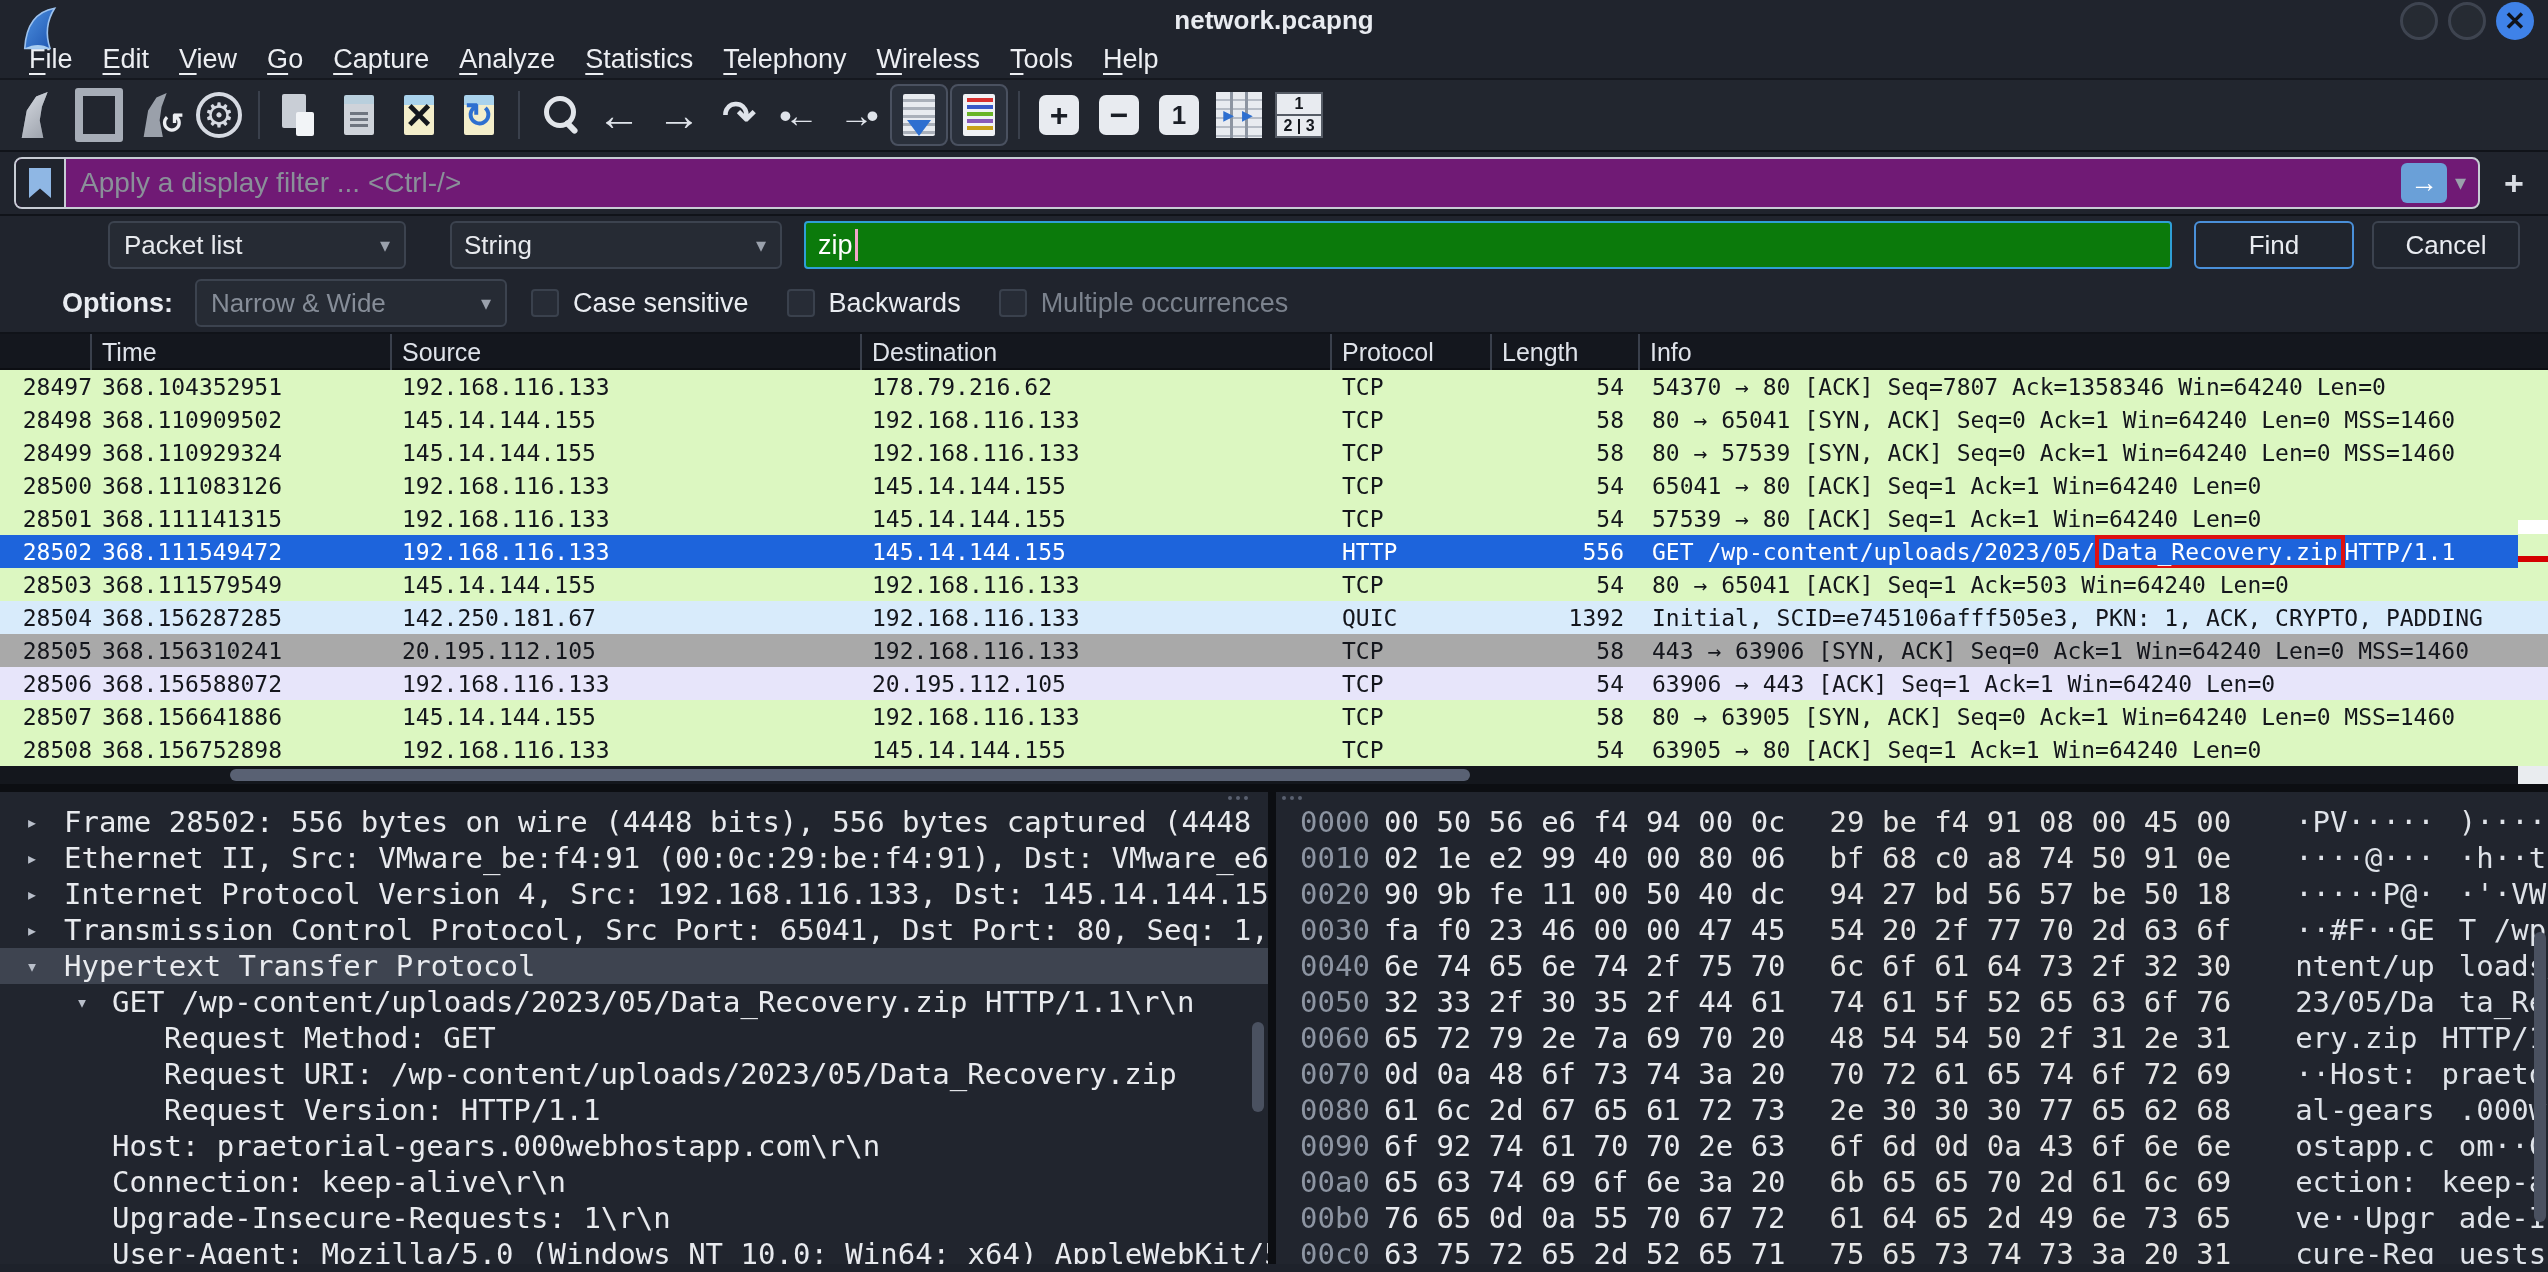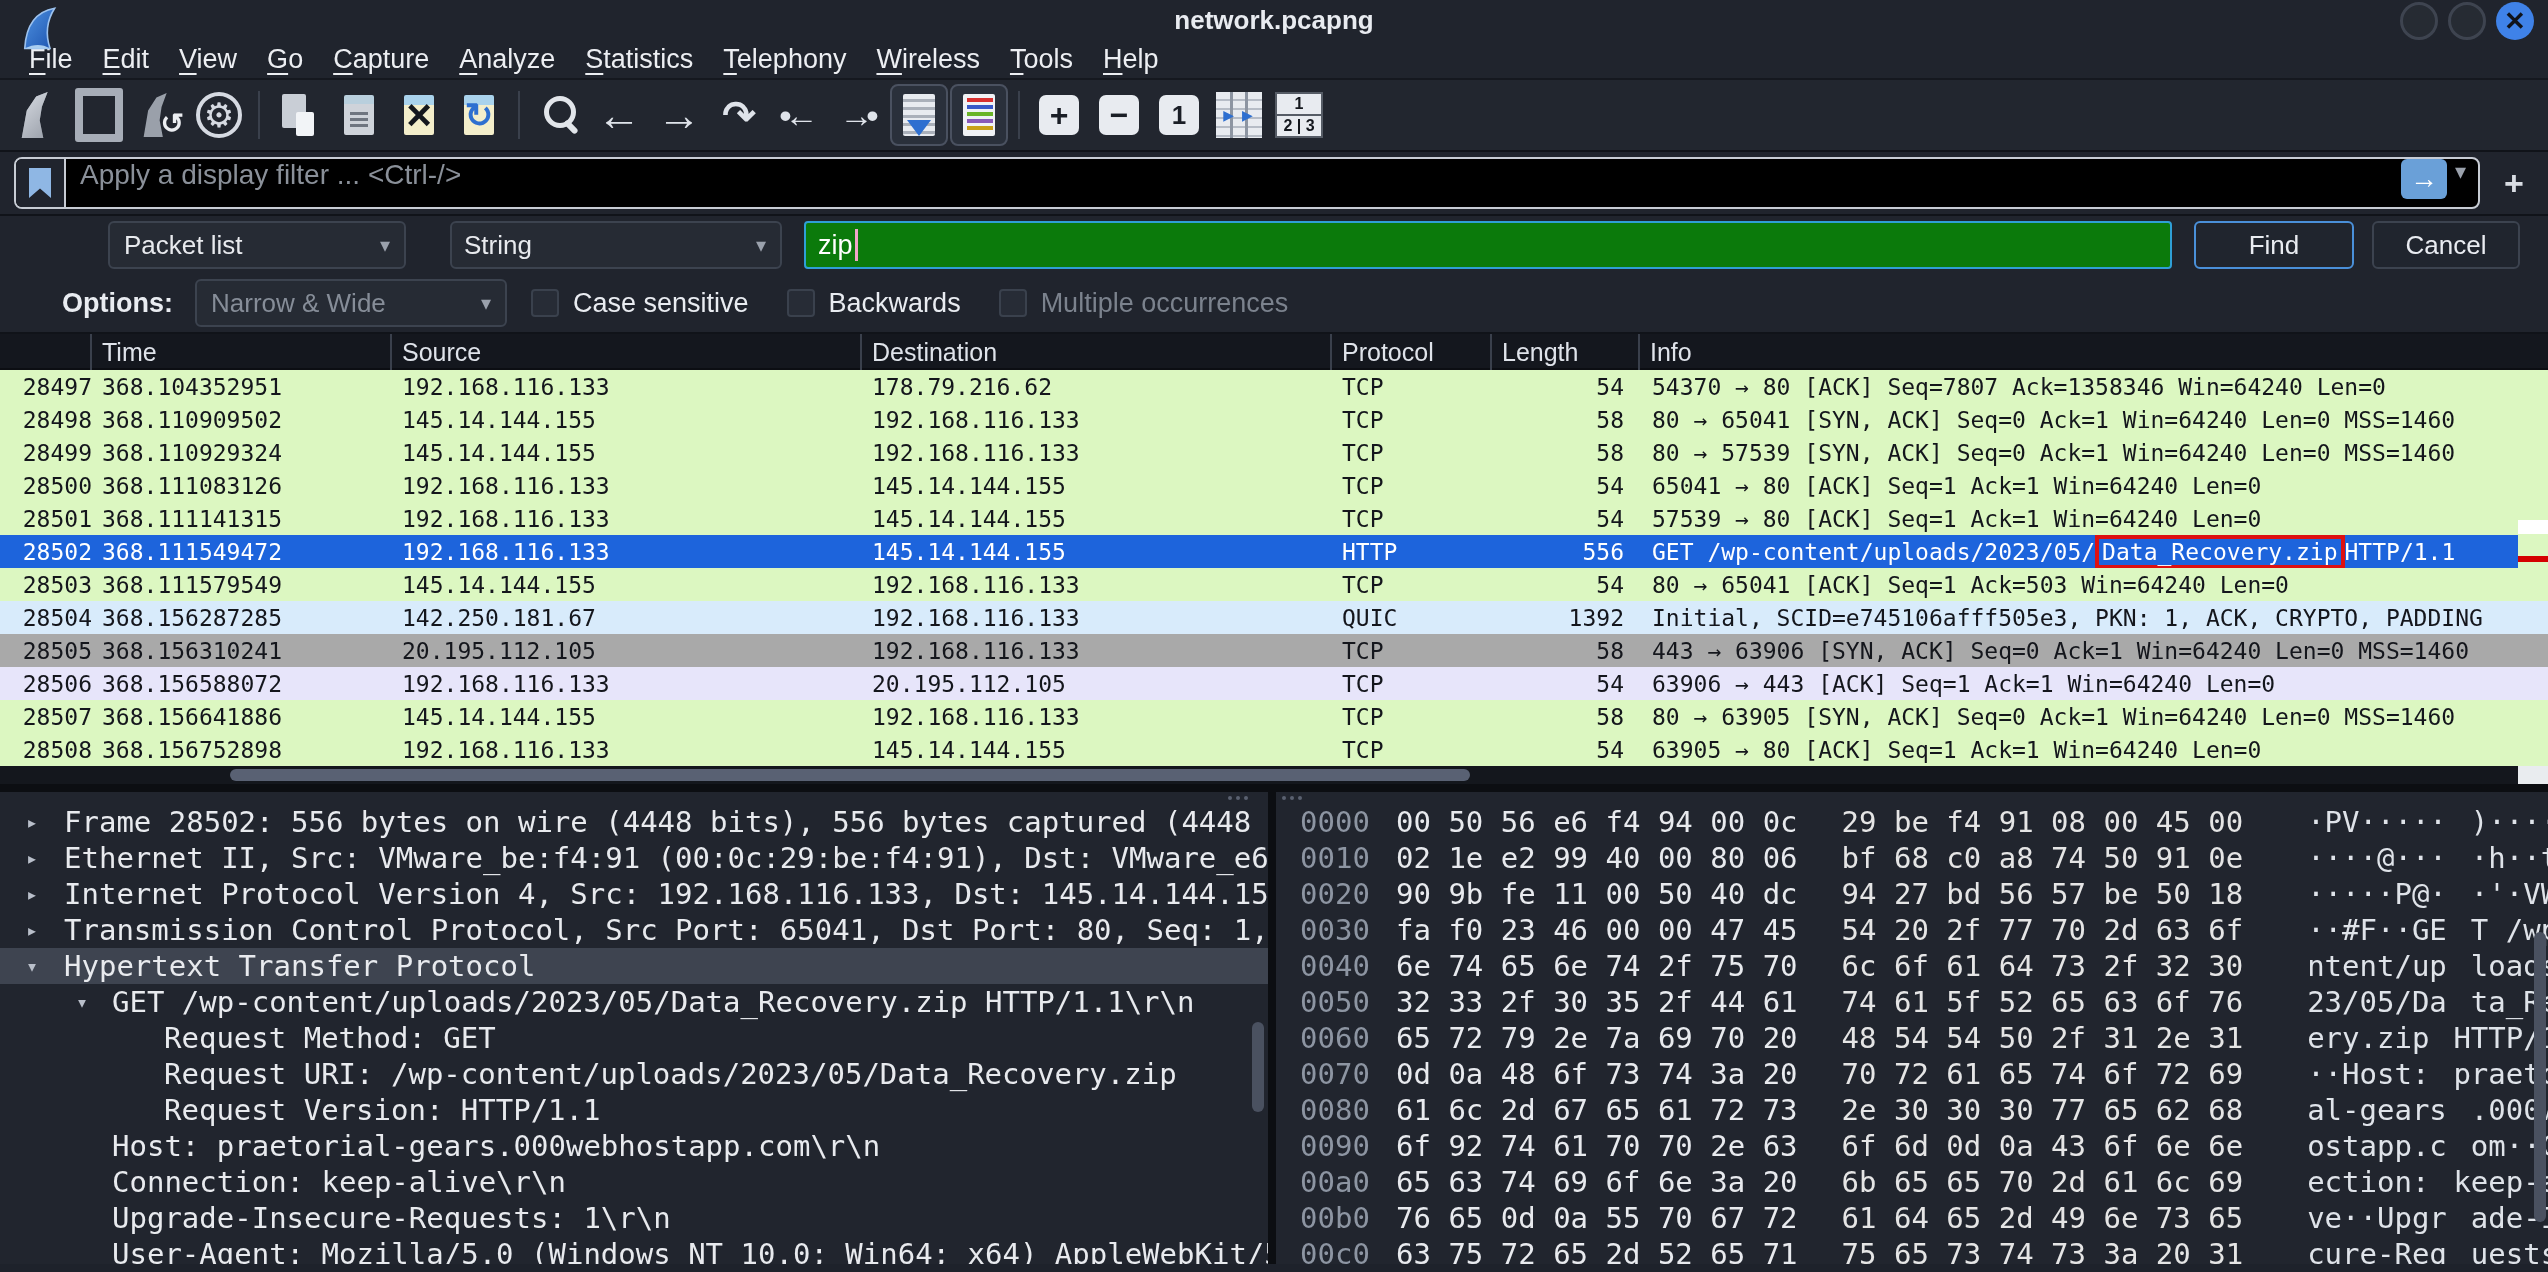--- a/index.html
+++ b/index.html
@@ -64,21 +64,21 @@
   .tb-resize-columns { width:46px; height:46px; background:repeating-linear-gradient(#e8ebf0 0 7px,#b6bcc6 7px 9px); }
   .tb-resize-columns::before { content:""; position:absolute; left:14px; top:0; bottom:0; width:3px; background:#8d95a2; box-shadow:15px 0 0 #8d95a2; }
   .tb-resize-columns::after { content:"▶ ▶"; position:absolute; color:#2e6fd0; font-size:14px; letter-spacing:2px; }
   .tb-layout { width:48px; height:46px; background:#e8ebf0; border:2px solid #565c66; color:#14171d;
     flex-direction:column; font-size:16px; font-weight:600; align-items:stretch; }
   .tb-layout::before { content:"1"; flex:1; text-align:center; border-bottom:2px solid #565c66; line-height:20px; }
   .tb-layout::after { content:"2 | 3"; flex:1; text-align:center; line-height:20px; }
 
   
   .filterbar { height:64px; display:flex; align-items:center; background:#20242d; padding:0 14px; gap:14px; border-bottom:2px solid #101319; }
-  .filter-input { flex:1; height:52px; border:2px solid #c7ccd4; border-radius:8px; background:#000000; display:flex; align-items:flex-start; overflow:hidden; }
+  .filter-input { flex:1; height:52px; border:2px solid #c7ccd4; border-radius:8px; background:#701a75; display:flex; align-items:center; overflow:hidden; }
   .bookmark-btn { width:50px; height:100%; display:flex; align-items:center; justify-content:center; border-right:2px solid #c7ccd4; background:#20242d; }
   .bookmark-shape { width:22px; height:30px; background:#8fb7e4; clip-path:polygon(0 0,100% 0,100% 100%,50% 68%,0 100%); }
   .filter-placeholder { flex:1; padding-left:14px; font-size:28px; color:#8a9099; white-space:nowrap; overflow:hidden; }
   .filter-apply { width:46px; height:40px; background:#6aa0d8; border:none; border-radius:6px; color:#fff; font-size:28px; font-weight:700; display:flex; align-items:center; justify-content:center; }
   .filter-caret { padding:0 12px 0 8px; color:#9aa1ac; font-size:22px; }
   .filter-add { width:40px; background:none; border:none; color:#d8dce2; font-size:34px; font-weight:600; }
 
   
   .findbar { height:58px; display:flex; align-items:center; background:#20242d; padding:0 28px 0 108px; }
   .wsel { height:48px; background:#262b34; border:2px solid #3c434f; border-radius:6px; display:flex; align-items:center; justify-content:space-between; padding:0 14px; font-size:26px; color:#e8eaee; }
@@ -129,21 +129,21 @@
   .dt-line.hl { background:#3e4450; }
   .dt-arrow { position:absolute; font-size:20px; color:#b9bfca; }
   .dt-text { position:absolute; }
   .grip { position:absolute; top:4px; width:22px; height:6px; color:#5a6170; }
   .grip i { position:absolute; width:4px; height:4px; background:#5a6170; border-radius:50%; }
   .vscroll { position:absolute; width:12px; border-radius:6px; background:#4a5160; }
 
   .hex-pane { position:relative; flex:1; background:#21252e; overflow:hidden; padding-top:12px; }
   .hx-line { height:36px; display:flex; align-items:center; white-space:nowrap; font-size:29px; padding-left:24px;justify-content:space-between; }
   .hx-off { width:76px; color:#8d95a2; flex:0 0 auto; }
-  .hx-h1 { margin-left:20px; color:#e8eaee; flex:0 0 auto; }
+  .hx-h1 { margin-left:8px; color:#e8eaee; flex:0 0 auto; }
   .hx-h2 { margin-left:44px; color:#e5e5e5; flex:0 0 auto; }
   .hx-a1 { margin-left:64px; color:#dfe3e9; flex:0 0 auto; }
   .hx-a2 { margin-left:24px; color:#dfe3e9; flex:0 0 auto; }
 </style>
 </head>
 <body>
 
 <div class="titlebar">
   <svg class="app-icon" viewBox="0 0 40 40">
     <defs>

